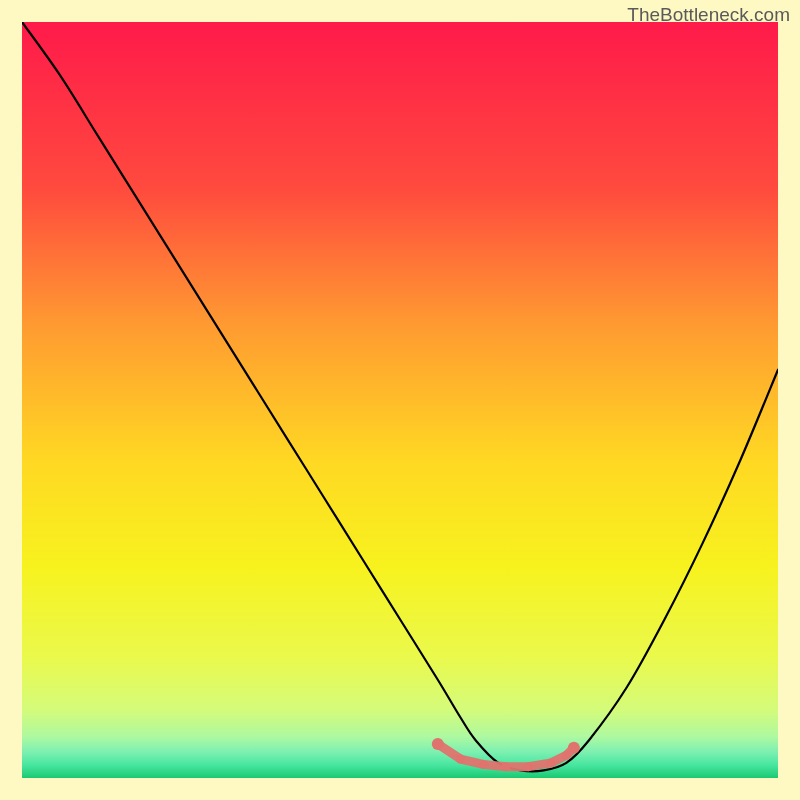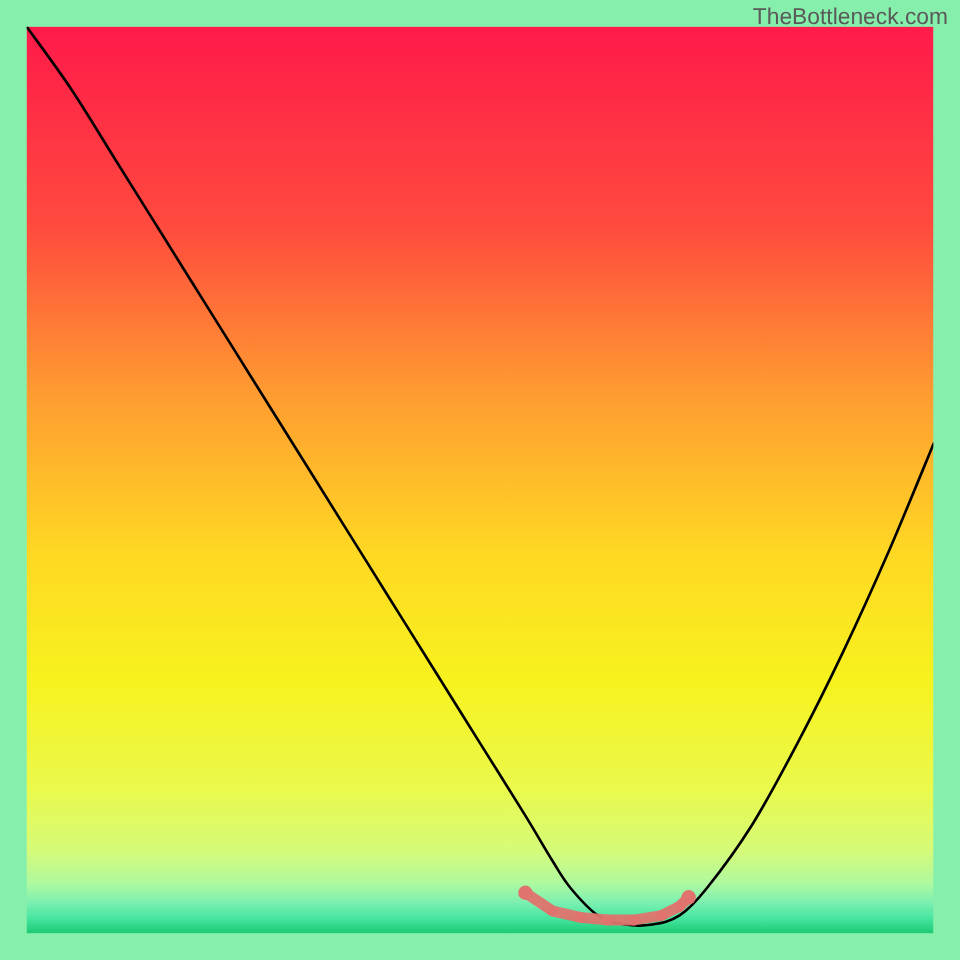--- a/index.html
+++ b/index.html
@@ -1,21 +1,21 @@
 <!DOCTYPE html>
 <html><head>
 <meta charset="utf-8">
 <style>
   * { margin: 0; padding: 0; box-sizing: border-box; }
   html, body { width: 800px; height: 800px; background: #000; overflow: hidden; }
   .frame {
     position: absolute;
     left: 0; top: 0;
     width: 800px; height: 800px;
-    background: #86efac;
+    background: #fef9c3;
     padding-left: 45px;
   }
   .plot-area {
     position: absolute;
     left: 22px;
     top: 22px;
     width: 756px;
     height: 756px;
     overflow: hidden;
   }

